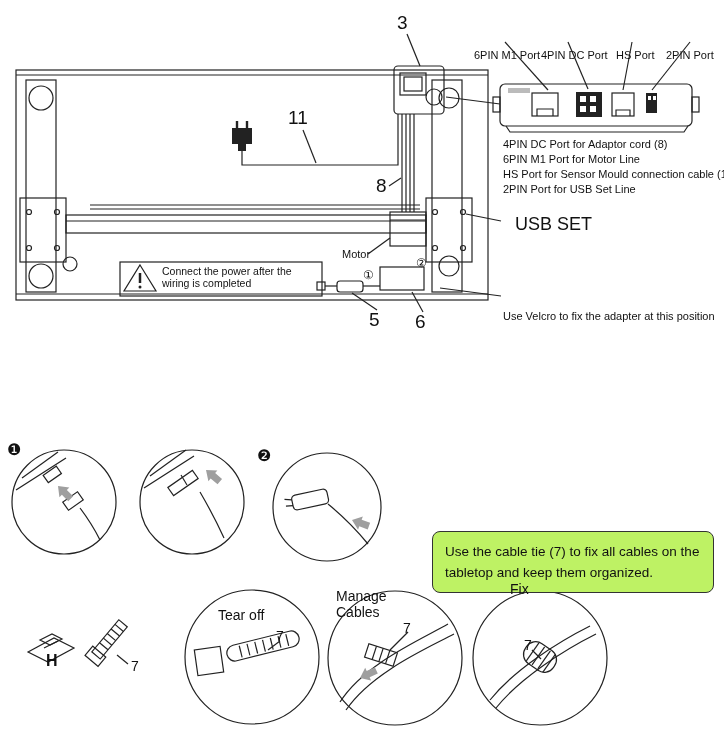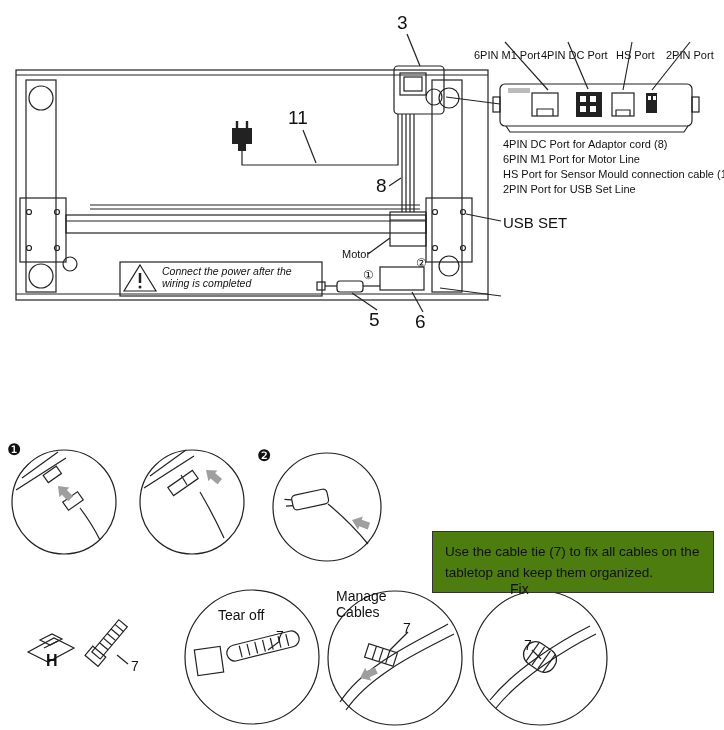--- a/index.html
+++ b/index.html
@@ -3,33 +3,33 @@
 <meta charset="utf-8">
 <style>
   * { margin:0; padding:0; box-sizing:border-box; }
   html,body { background:#fff; }
   body { font-family:"Liberation Sans", sans-serif; color:#111; }
   .page { position:relative; width:724px; height:730px; background:#fff; overflow:hidden; }
   .page > svg { position:absolute; left:0; top:0; }
   .abs { position:absolute; white-space:nowrap; line-height:1.15; }
   .wrap { white-space:normal; }
   .callout { font-size:19px; }
-  .t10 { font-size:10.5px;font-style:italic; }
+  .t10 { font-size:10.5px; }
   .t11 { font-size:11px;margin-top:20px; }
   .t12 { font-size:12px; }
-  .t13 { font-size:15px; }
+  .t13 { font-size:18px;margin-left:12px; }
   .t135 { font-size:14px; }
   .t14 { font-size:14px; }
   .badge { font-size:16px; }
   .bold { font-weight:bold; }
   .desc-line { font-size:11px; line-height:15px; white-space:nowrap; }
   .note-box {
     position:absolute; left:432px; top:531px; width:282px; min-height:53px;
-    border:1.5px solid #333; border-radius:0; padding:9px 12px;
-    font-size:13.5px; line-height:21px; white-space:normal; background:#4d7c0f;
+    border:1.5px solid #333; border-radius:8px; padding:9px 12px;
+    font-size:13.5px; line-height:21px; white-space:normal; background:#bef264;
   }
 </style>
 </head>
 <body>
 
 <div class="page">
 
   <svg width="724" height="730" viewBox="0 0 724 730">
     <defs>
       <path id="blockArrow" d="M0 0 L-9 -7 L-9 -3.5 L-18 -3.5 L-18 3.5 L-9 3.5 L-9 7 Z"></path>
@@ -265,20 +265,21 @@
 
   <div class="abs t13" style="left:503px; top:214px">USB SET</div>
 
   <div class="abs t11" style="left:342px; top:228px">Motor</div>
 
   <div class="abs t10 wrap" style="left:162px; top:265px; width:152px">Connect the power after the wiring is completed</div>
 
   <div class="abs t12" style="left:363px; top:269px">①</div>
   <div class="abs t12" style="left:416px; top:257px">②</div>
 
+  <div class="abs t11" style="left:503px; top:290px">Use Velcro to fix the adapter at this position</div>
 
   <div class="abs callout" style="left:369px; top:309px">5</div>
   <div class="abs callout" style="left:415px; top:311px">6</div>
 
   <div class="abs badge" style="left:7px; top:441px">❶</div>
   <div class="abs badge" style="left:257px; top:447px">❷</div>
 
   <div class="note-box">Use the cable tie (7) to fix all cables on the tabletop and keep them organized.</div>
 
   <div class="abs bold" style="left:46px; top:652px; font-size:16px">H</div>

